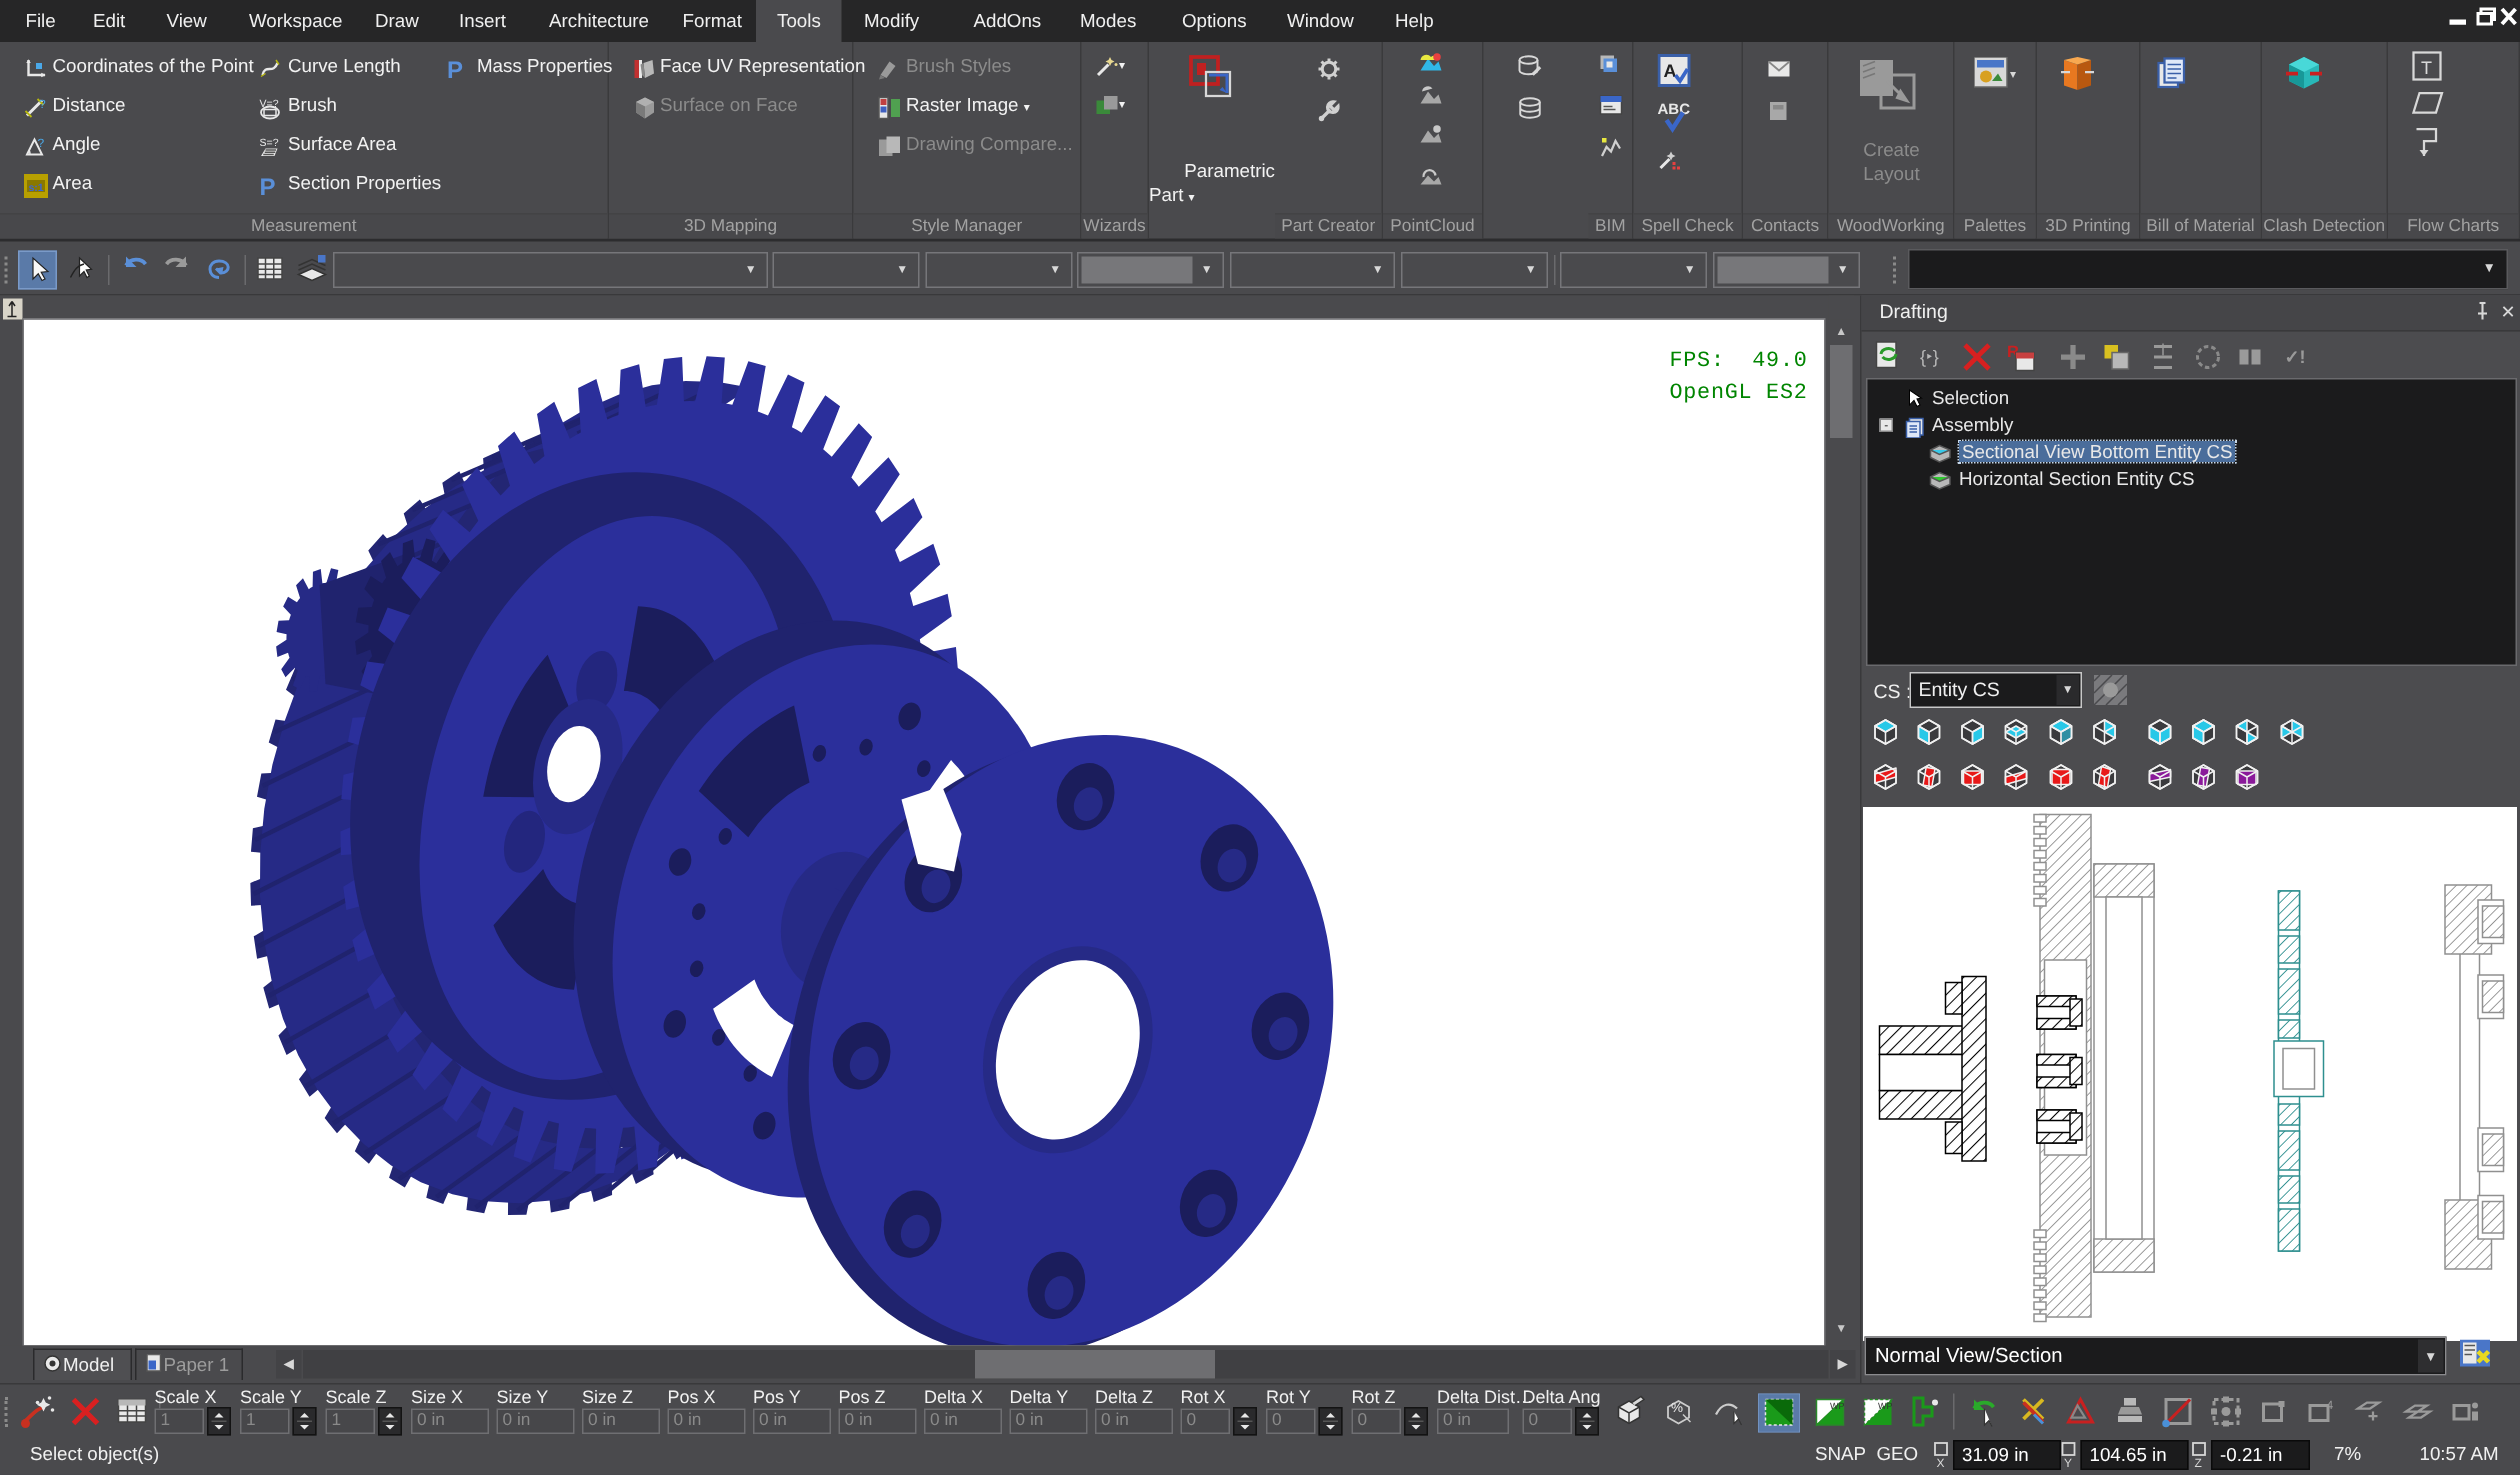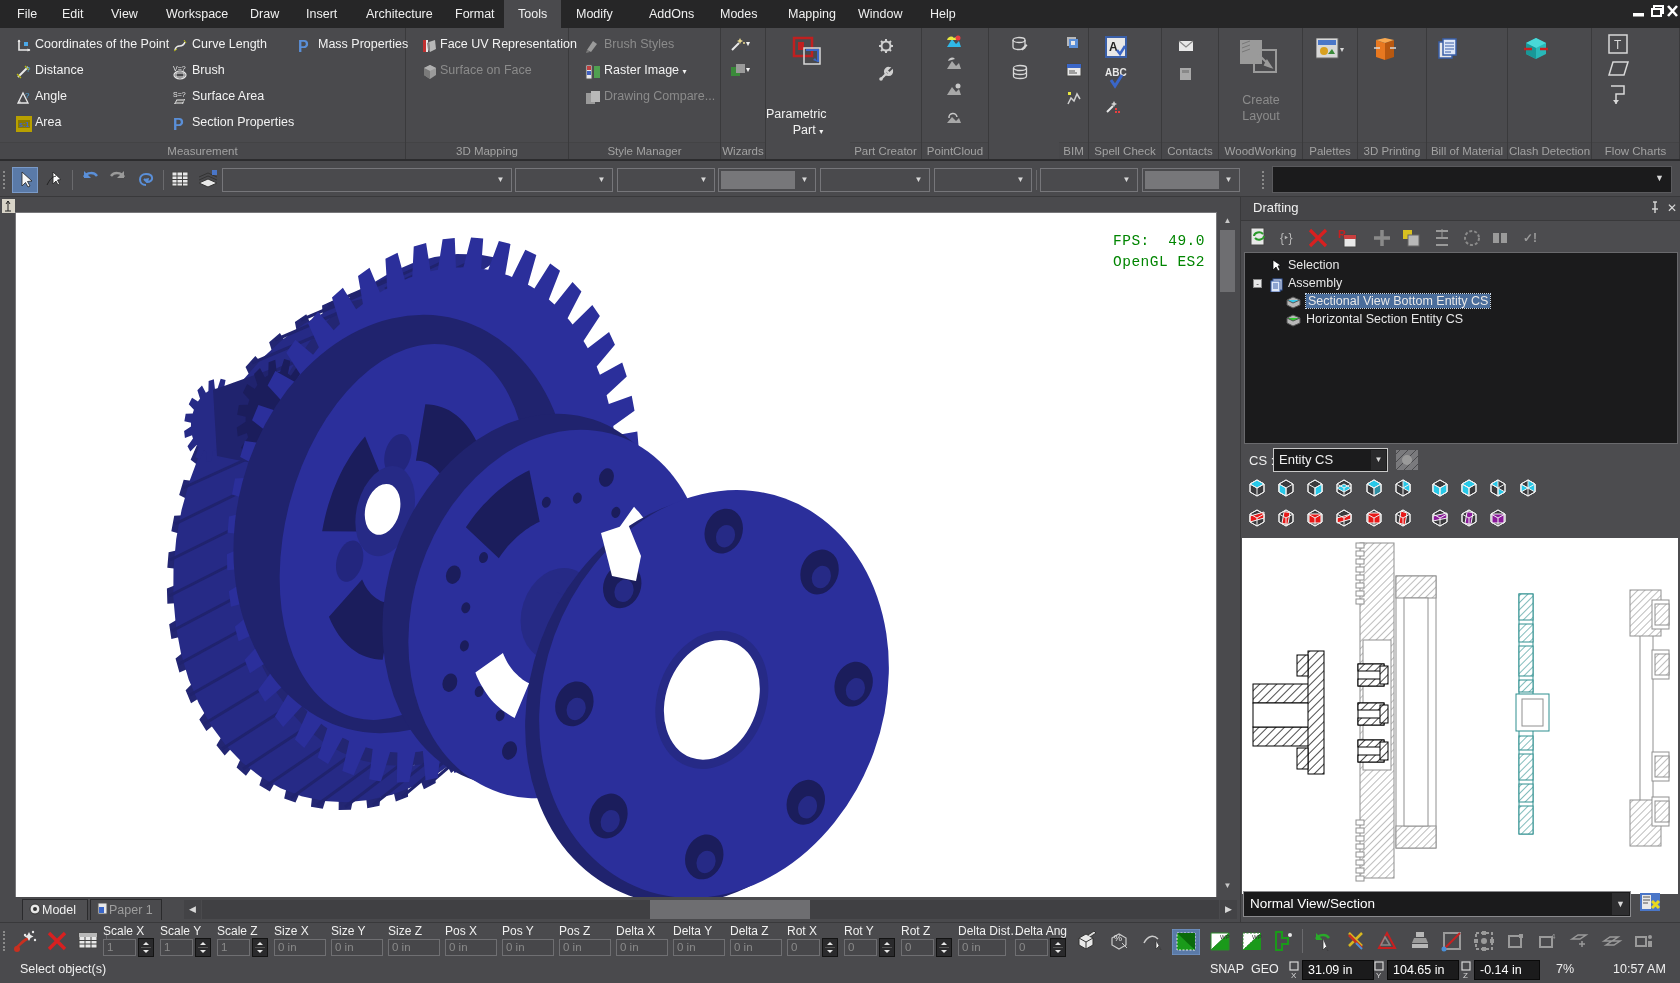--- a/index.html
+++ b/index.html
@@ -47,21 +47,21 @@
       <div class="mi" style="left:111px">View</div>
       <div class="mi" style="left:166px">Workspace</div>
       <div class="mi" style="left:250px">Draw</div>
       <div class="mi" style="left:306px">Insert</div>
       <div class="mi" style="left:366px">Architecture</div>
       <div class="mi" style="left:455px">Format</div>
       <div class="mi active" style="left:504px">Tools</div>
       <div class="mi" style="left:576px">Modify</div>
       <div class="mi" style="left:649px">AddOns</div>
       <div class="mi" style="left:720px">Modes</div>
-      <div class="mi" style="left:788px">Mapping</div>
+      <div class="mi" style="left:788px">Options</div>
       <div class="mi" style="left:858px">Window</div>
       <div class="mi" style="left:930px">Help</div>
       <div class="abs" style="left:1632px;top:0">
         <svg width="48" height="20">
           <rect x="1" y="13" width="11" height="3.5" fill="#fff"></rect>
           <g fill="none" stroke="#fff" stroke-width="2">
             <rect x="20" y="9" width="9" height="7"></rect>
             <path d="M22 9 V6 H31 V13 H29"></path>
           </g>
           <path d="M36 6 L45 16 M45 6 L36 16" stroke="#fff" stroke-width="2.6"></path>
@@ -238,22 +238,22 @@
       <div class="ritem" style="left:746px;top:32px;font-size:8px">▾</div>
       <div class="ric" style="left:792px;top:8px;width:32px;height:32px">
         <svg width="32" height="32">
           <rect x="2" y="2" width="18" height="18" fill="none" stroke="#c02020" stroke-width="2.5"></rect>
           <rect x="6" y="6" width="6" height="8" fill="#c02020"></rect>
           <path d="M14 14 h12 v12" fill="none" stroke="#3a66c8" stroke-width="2"></path>
           <path d="M26 26 l-5-2 2-2 Z" fill="#3a66c8"></path>
           <rect x="12" y="12" width="16" height="16" fill="none" stroke="#d8d8d8" stroke-width="1.5"></rect>
         </svg>
       </div>
-      <div class="ritem" style="left:766px;top:76px;width:84px;text-align:left">Parametric</div>
-      <div class="ritem" style="left:766px;top:92px;width:84px;text-align:center">Part <span style="font-size:8px">▾</span></div>
+      <div class="ritem" style="left:766px;top:76px;width:84px;text-align:right">Parametric</div>
+      <div class="ritem" style="left:766px;top:92px;width:84px;">Part <span style="font-size:8px">▾</span></div>
       <div class="ric" style="left:878px;top:10px">
         <svg width="16" height="16">
           <circle cx="8" cy="8" r="4.5" fill="none" stroke="#d0d0d0" stroke-width="2"></circle>
           <g stroke="#d0d0d0" stroke-width="2">
             <path d="M8 1 V4 M8 12 V15 M1 8 H4 M12 8 H15 M3 3 L5 5 M11 11 L13 13 M13 3 L11 5 M5 11 L3 13"></path>
           </g>
         </svg>
       </div>
       <div class="ric" style="left:878px;top:38px">
         <svg width="16" height="16">
@@ -1255,16 +1255,16 @@
           <text x="3" y="17" font-size="8" fill="#d8d8d8">Y</text>
         </svg>
       </div>
       <div class="sbox" style="left:1387px;width:72px">104.65 in</div>
       <div class="abs" style="left:1460px;top:3px">
         <svg width="12" height="18">
           <rect x="2" y="1" width="8" height="8" fill="none" stroke="#d8d8d8" stroke-width="1.2"></rect>
           <text x="3" y="17" font-size="8" fill="#d8d8d8">Z</text>
         </svg>
       </div>
-      <div class="sbox" style="left:1474px;width:66px">-0.14 in</div>
+      <div class="sbox" style="left:1474px;width:66px">-0.21 in</div>
       <div class="abs" style="left:1556px;top:4px">7%</div>
       <div class="abs" style="left:1613px;top:4px">10:57 AM</div>
     </div>
   </div>
 </body></html>

